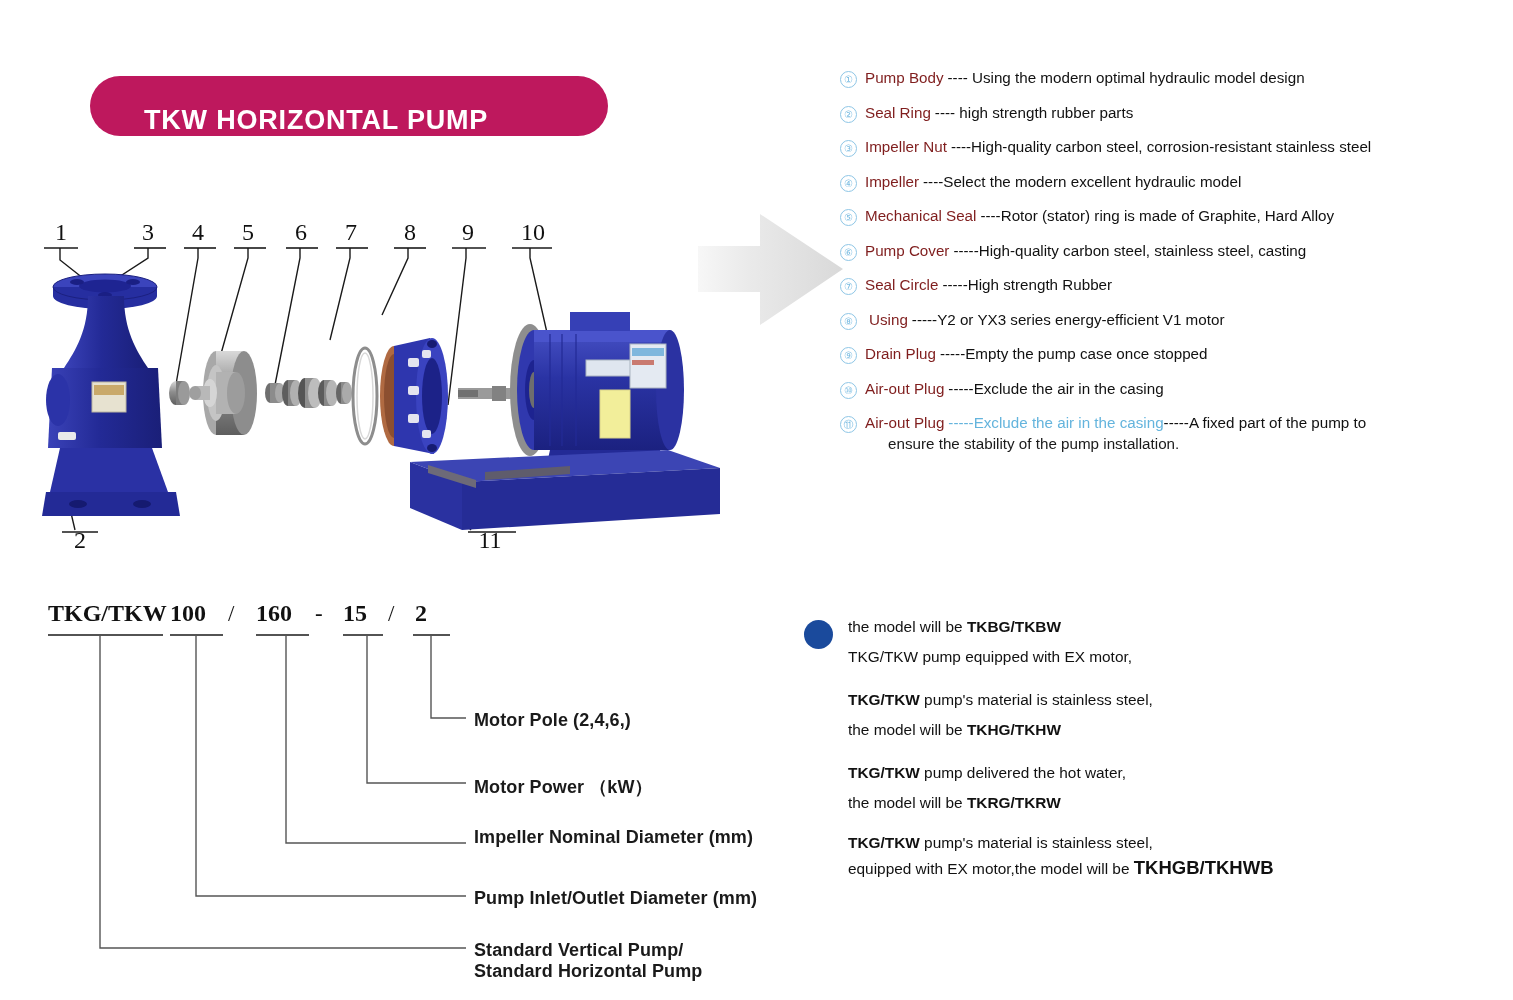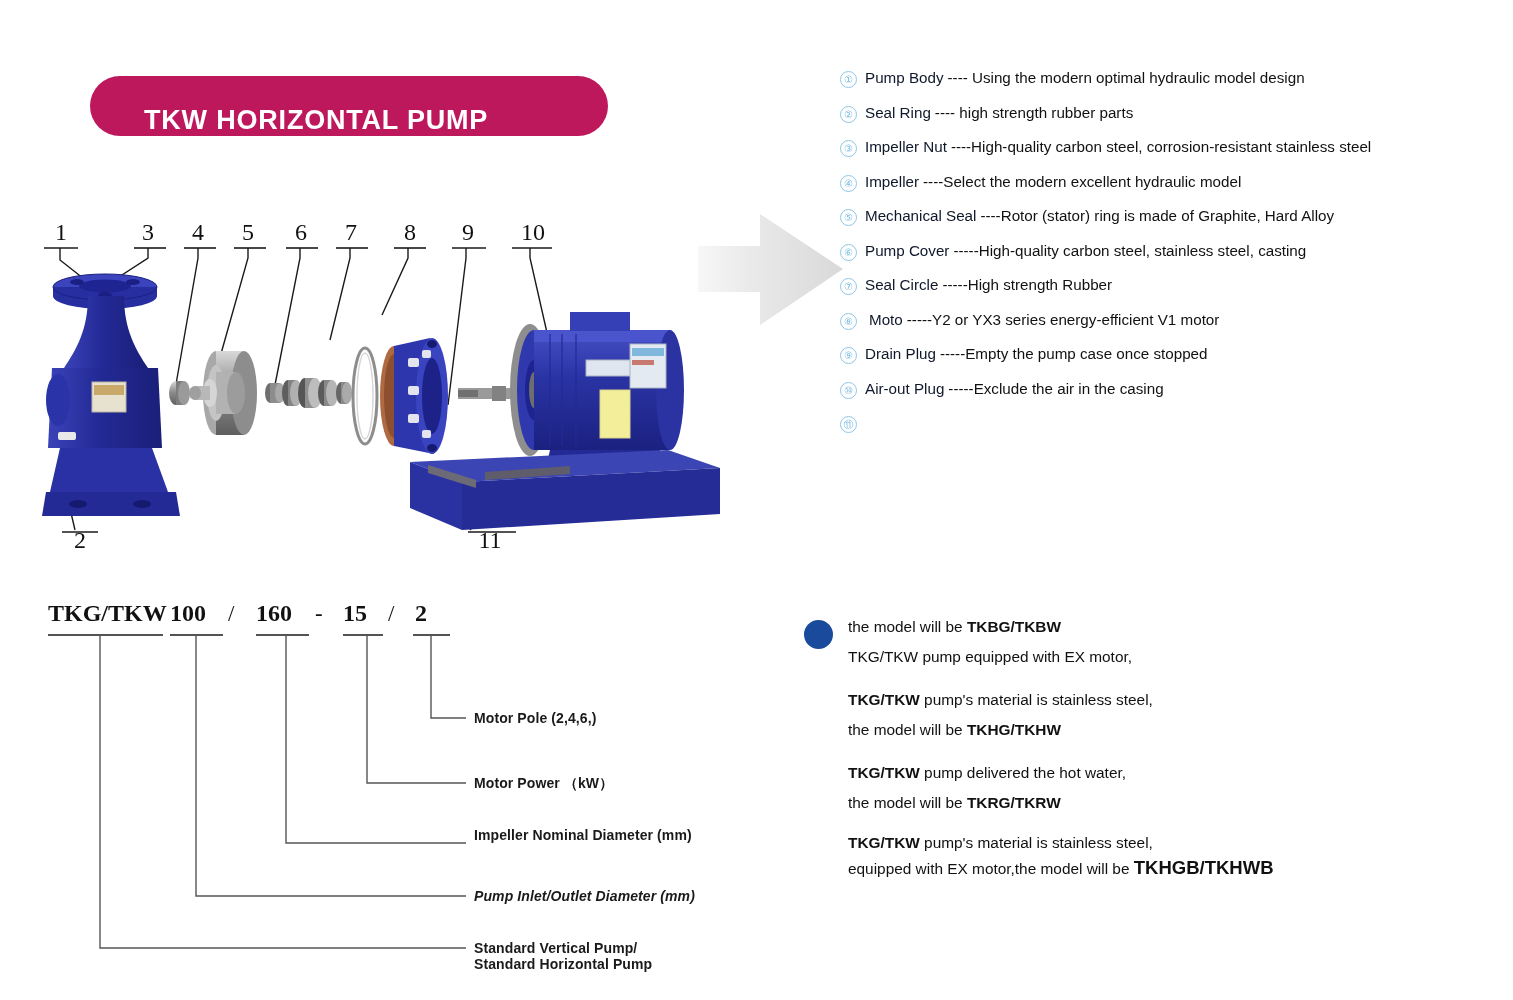--- a/index.html
+++ b/index.html
@@ -77,21 +77,21 @@
     border: 1px solid #8ec6e6;
     border-radius: 50%;
     color: #7cbde2;
     font-size: 10px;
     line-height: 15px;
     text-align: center;
     margin-right: 8px;
     margin-top: 3px;
   }
   .legend-name {
-    color: #0f172a;
+    color: #7f1d1d;
     margin-right: 4px;
   }
   .legend-desc { color: #111111; }
   .legend-desc.blue { color: #64b4dd; }
   .legend-wrap { white-space: normal; }
   .legend-cont {
     display: block;
     margin-left: 23px;
     margin-top: 2px;
     white-space: nowrap;
@@ -122,21 +122,21 @@
   }
   .code-sep {
     position: absolute;
     font-family: "Liberation Serif", serif;
     font-size: 23px;
     color: #111;
   }
   #breakdown-svg { position: absolute; left: 0; top: 0; }
   .bd-label {
     position: absolute;
-    font-size: 14px;
+    font-size: 18px;
     font-weight: bold;
     color: #1a1a1a;
     white-space: nowrap;
     letter-spacing: 0.1px;
   }
   .bd-label .l2 { display: block; }
 
   
   #notes {
     position: absolute;
@@ -413,38 +413,42 @@
   </div>
 
   <div class="legend-row">
     <span class="legend-num">⑦</span>
     <span class="legend-name">Seal Circle</span>
     <span class="legend-desc">-----High strength Rubber</span>
   </div>
 
   <div class="legend-row">
     <span class="legend-num">⑧</span>
-    <span class="legend-name" style="margin-left:4px;">Moto</span>
+    <span class="legend-name" style="margin-left:4px;">Using</span>
     <span class="legend-desc">-----Y2 or YX3 series energy-efficient V1 motor</span>
   </div>
 
   <div class="legend-row">
     <span class="legend-num">⑨</span>
     <span class="legend-name">Drain Plug</span>
     <span class="legend-desc">-----Empty the pump case once stopped</span>
   </div>
 
   <div class="legend-row">
     <span class="legend-num">⑩</span>
     <span class="legend-name">Air-out Plug</span>
     <span class="legend-desc">-----Exclude the air in the casing</span>
   </div>
 
   <div class="legend-row legend-wrap">
     <span class="legend-num">⑪</span>
+    <span>
+      <span class="legend-name">Air-out Plug</span><span class="legend-desc blue">-----Exclude the air in the casing</span><span class="legend-desc">-----A fixed part of the pump to</span>
+      <span class="legend-cont">ensure the stability of the pump installation.</span>
+    </span>
   </div>
 
 </div>
 
 <div id="model-breakdown">
 
   <div class="code-row">
     <span class="code-seg" style="left:18px;  top:0;">TKG/TKW</span>
     <span class="code-seg" style="left:140px; top:0;">100</span>
     <span class="code-sep" style="left:198px; top:1px;">/</span>
@@ -470,21 +474,21 @@
       <path d="M337 45 L337 193 L436 193"></path>
       <path d="M256 45 L256 253 L436 253"></path>
       <path d="M166 45 L166 306 L436 306"></path>
       <path d="M70  45 L70  358 L436 358"></path>
     </g>
   </svg>
 
   <div class="bd-label" style="left:444px; top:120px;">Motor Pole (2,4,6,)</div>
   <div class="bd-label" style="left:444px; top:185px;text-align:right;">Motor Power （kW）</div>
   <div class="bd-label" style="left:444px; top:237px;">Impeller Nominal Diameter (mm)</div>
-  <div class="bd-label" style="left:444px; top:298px;font-style:italic;">Pump Inlet/Outlet Diameter (mm)</div>
+  <div class="bd-label" style="left:444px; top:298px;">Pump Inlet/Outlet Diameter (mm)</div>
   <div class="bd-label" style="left:444px; top:350px;">
     <span class="l2">Standard Vertical Pump/</span>
     <span class="l2">Standard  Horizontal Pump</span>
   </div>
 
 </div>
 
 <div id="notes">
   <div id="notes-bullet"></div>
 

